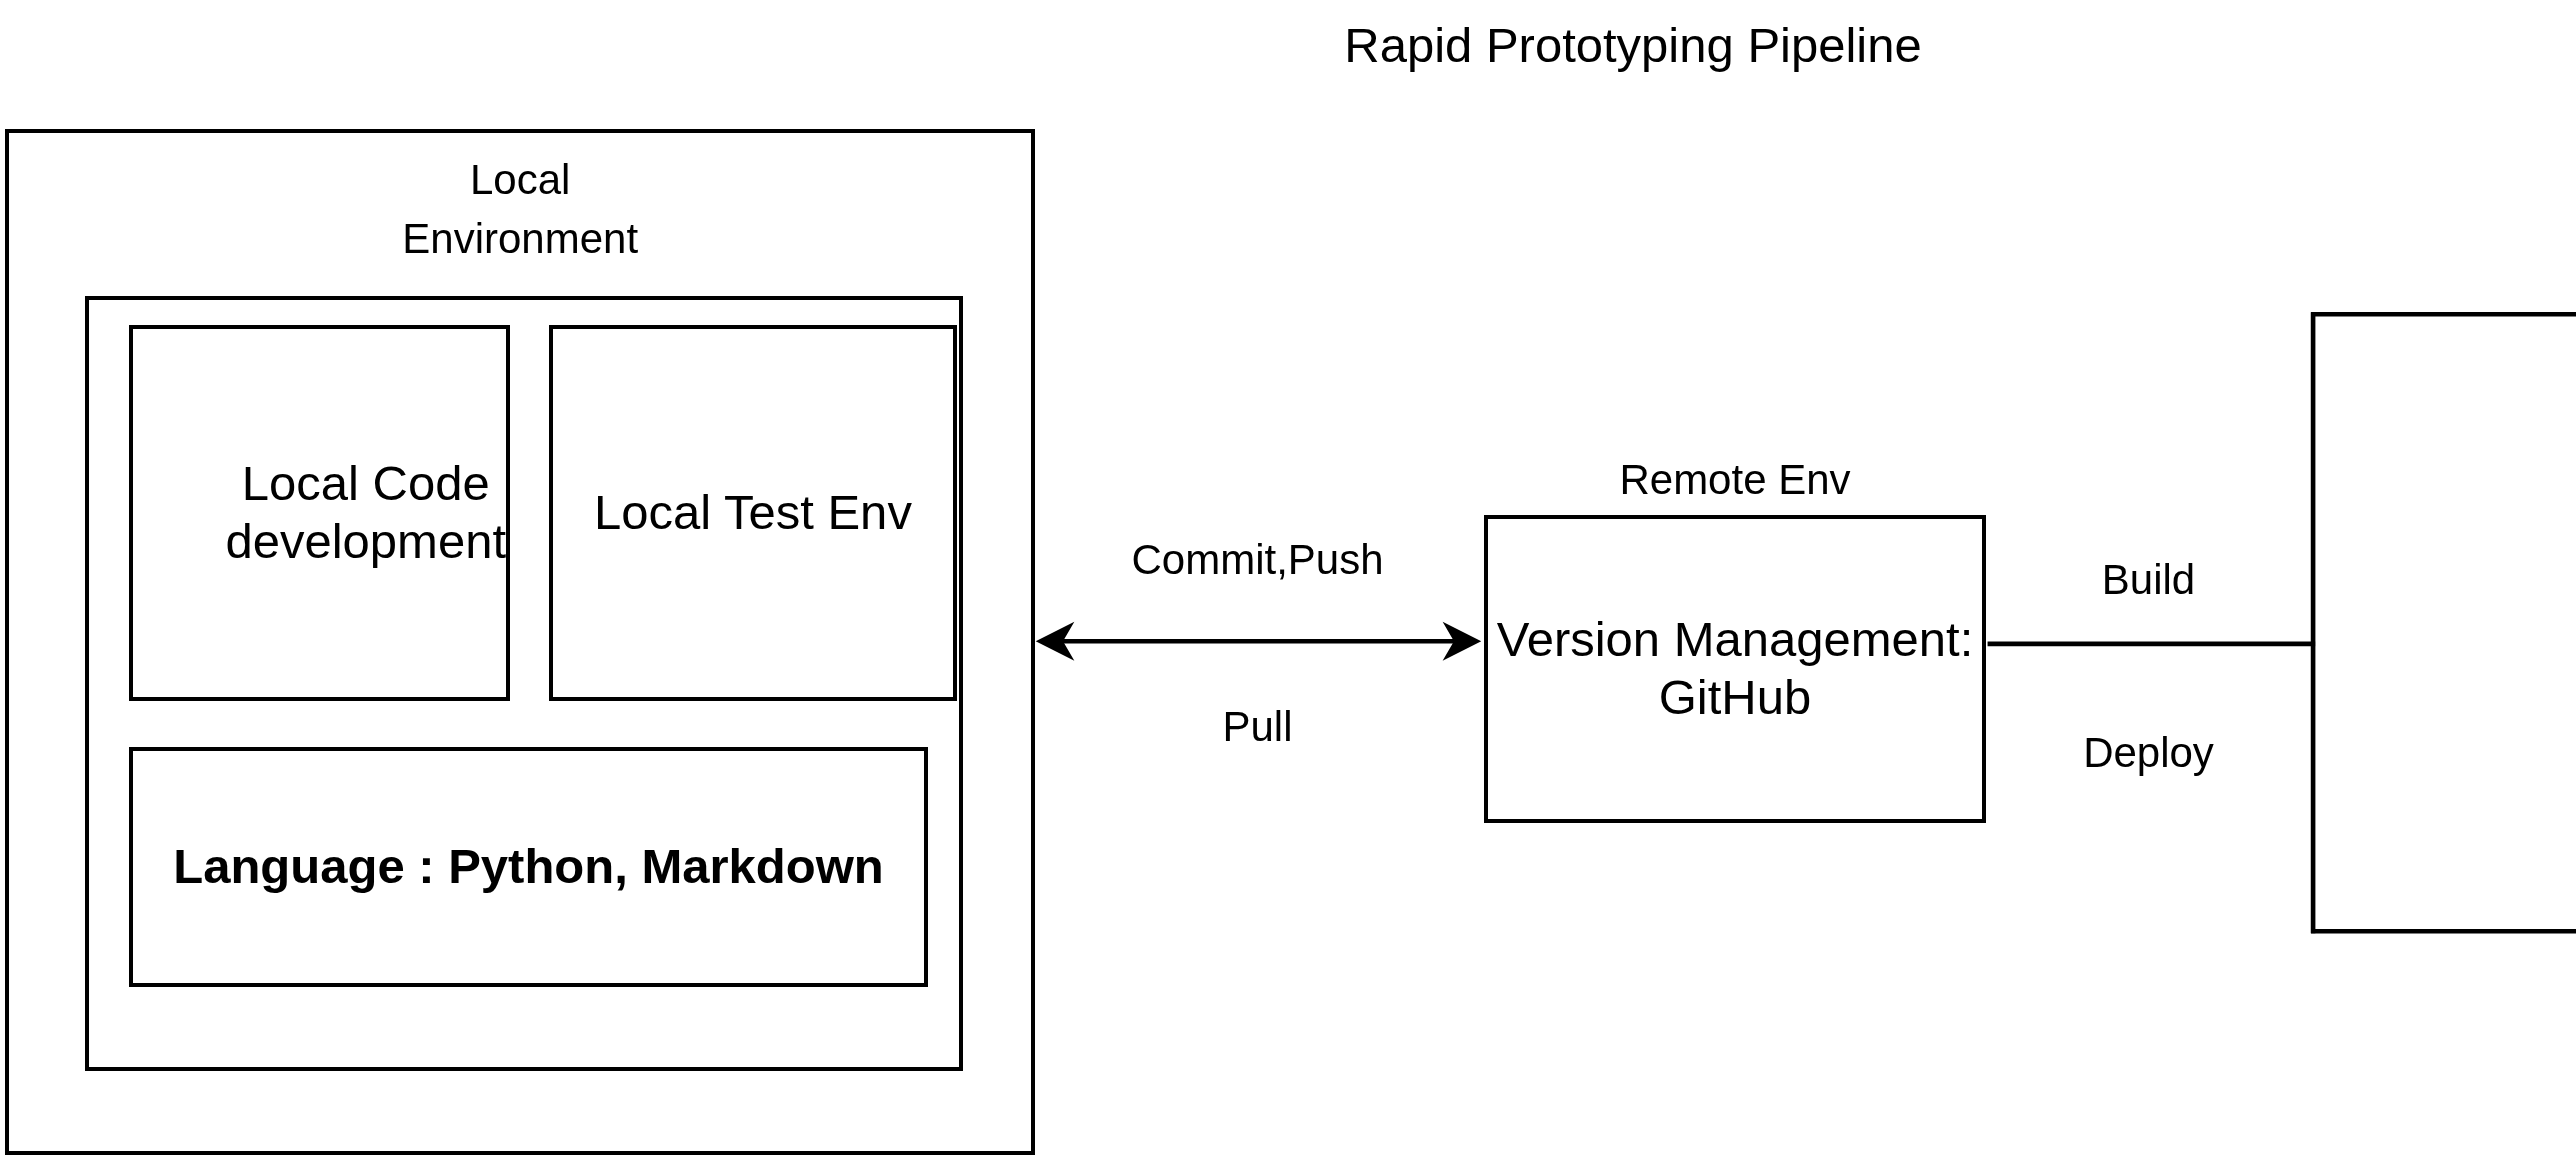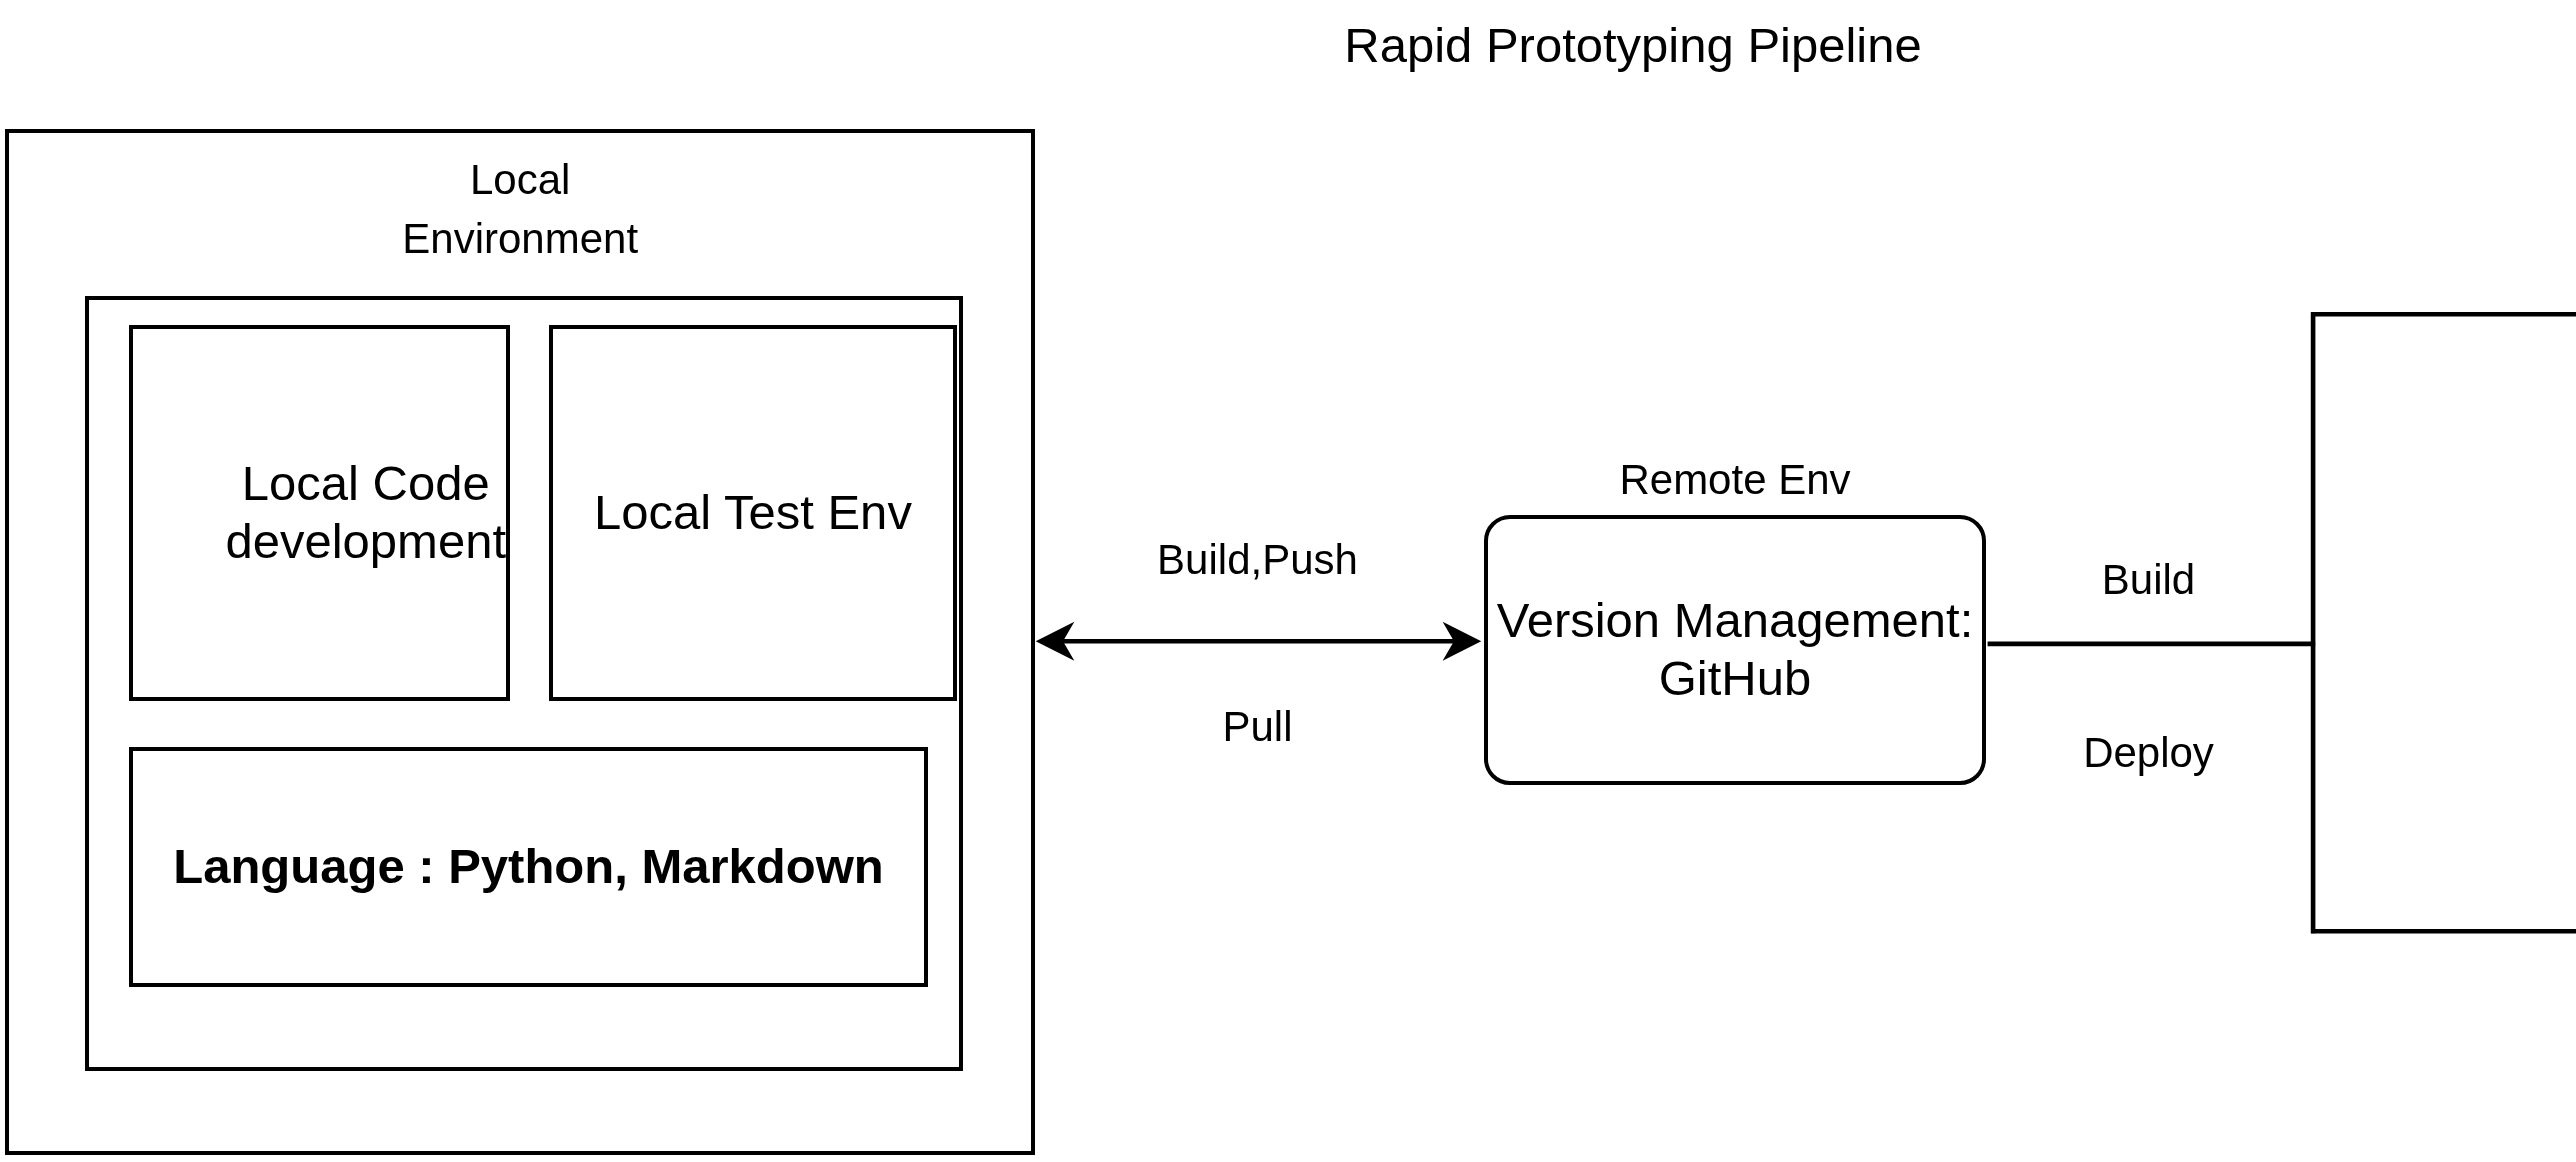--- a/index.html
+++ b/index.html
@@ -86,25 +86,25 @@
   </div>
 
   <div class="node" style="left:549px; top:325px; width:408px; height:376px;">
     <span>Local Test Env</span>
   </div>
 
   <div class="node" style="left:129px; top:747px; width:799px; height:240px;font-weight:bold;">
     <span>Language : Python, Markdown</span>
   </div>
 
-  <div class="flabel" style="left:1036px; top:530px; width:443px;">Build,Push</div>
+  <div class="flabel" style="left:1036px; top:530px; width:443px;">Commit,Push</div>
   <div class="flabel" style="left:1484px; top:450px; width:502px;">Remote Env</div>
 
   <div class="flabel" style="left:1036px; top:697px; width:443px;">Pull</div>
-  <div class="node" style="left:1484px; top:515px; width:502px; height:270px;border-radius:26px;">
+  <div class="node" style="left:1484px; top:515px; width:502px; height:308px;">
     <span>Version Management:
 GitHub</span>
   </div>
 
   <div class="flabel" style="left:1986px; top:550px; width:325px;">Build</div>
   <div class="flabel" style="left:1986px; top:723px; width:325px;">Deploy</div>
 
 </div>
 
 

